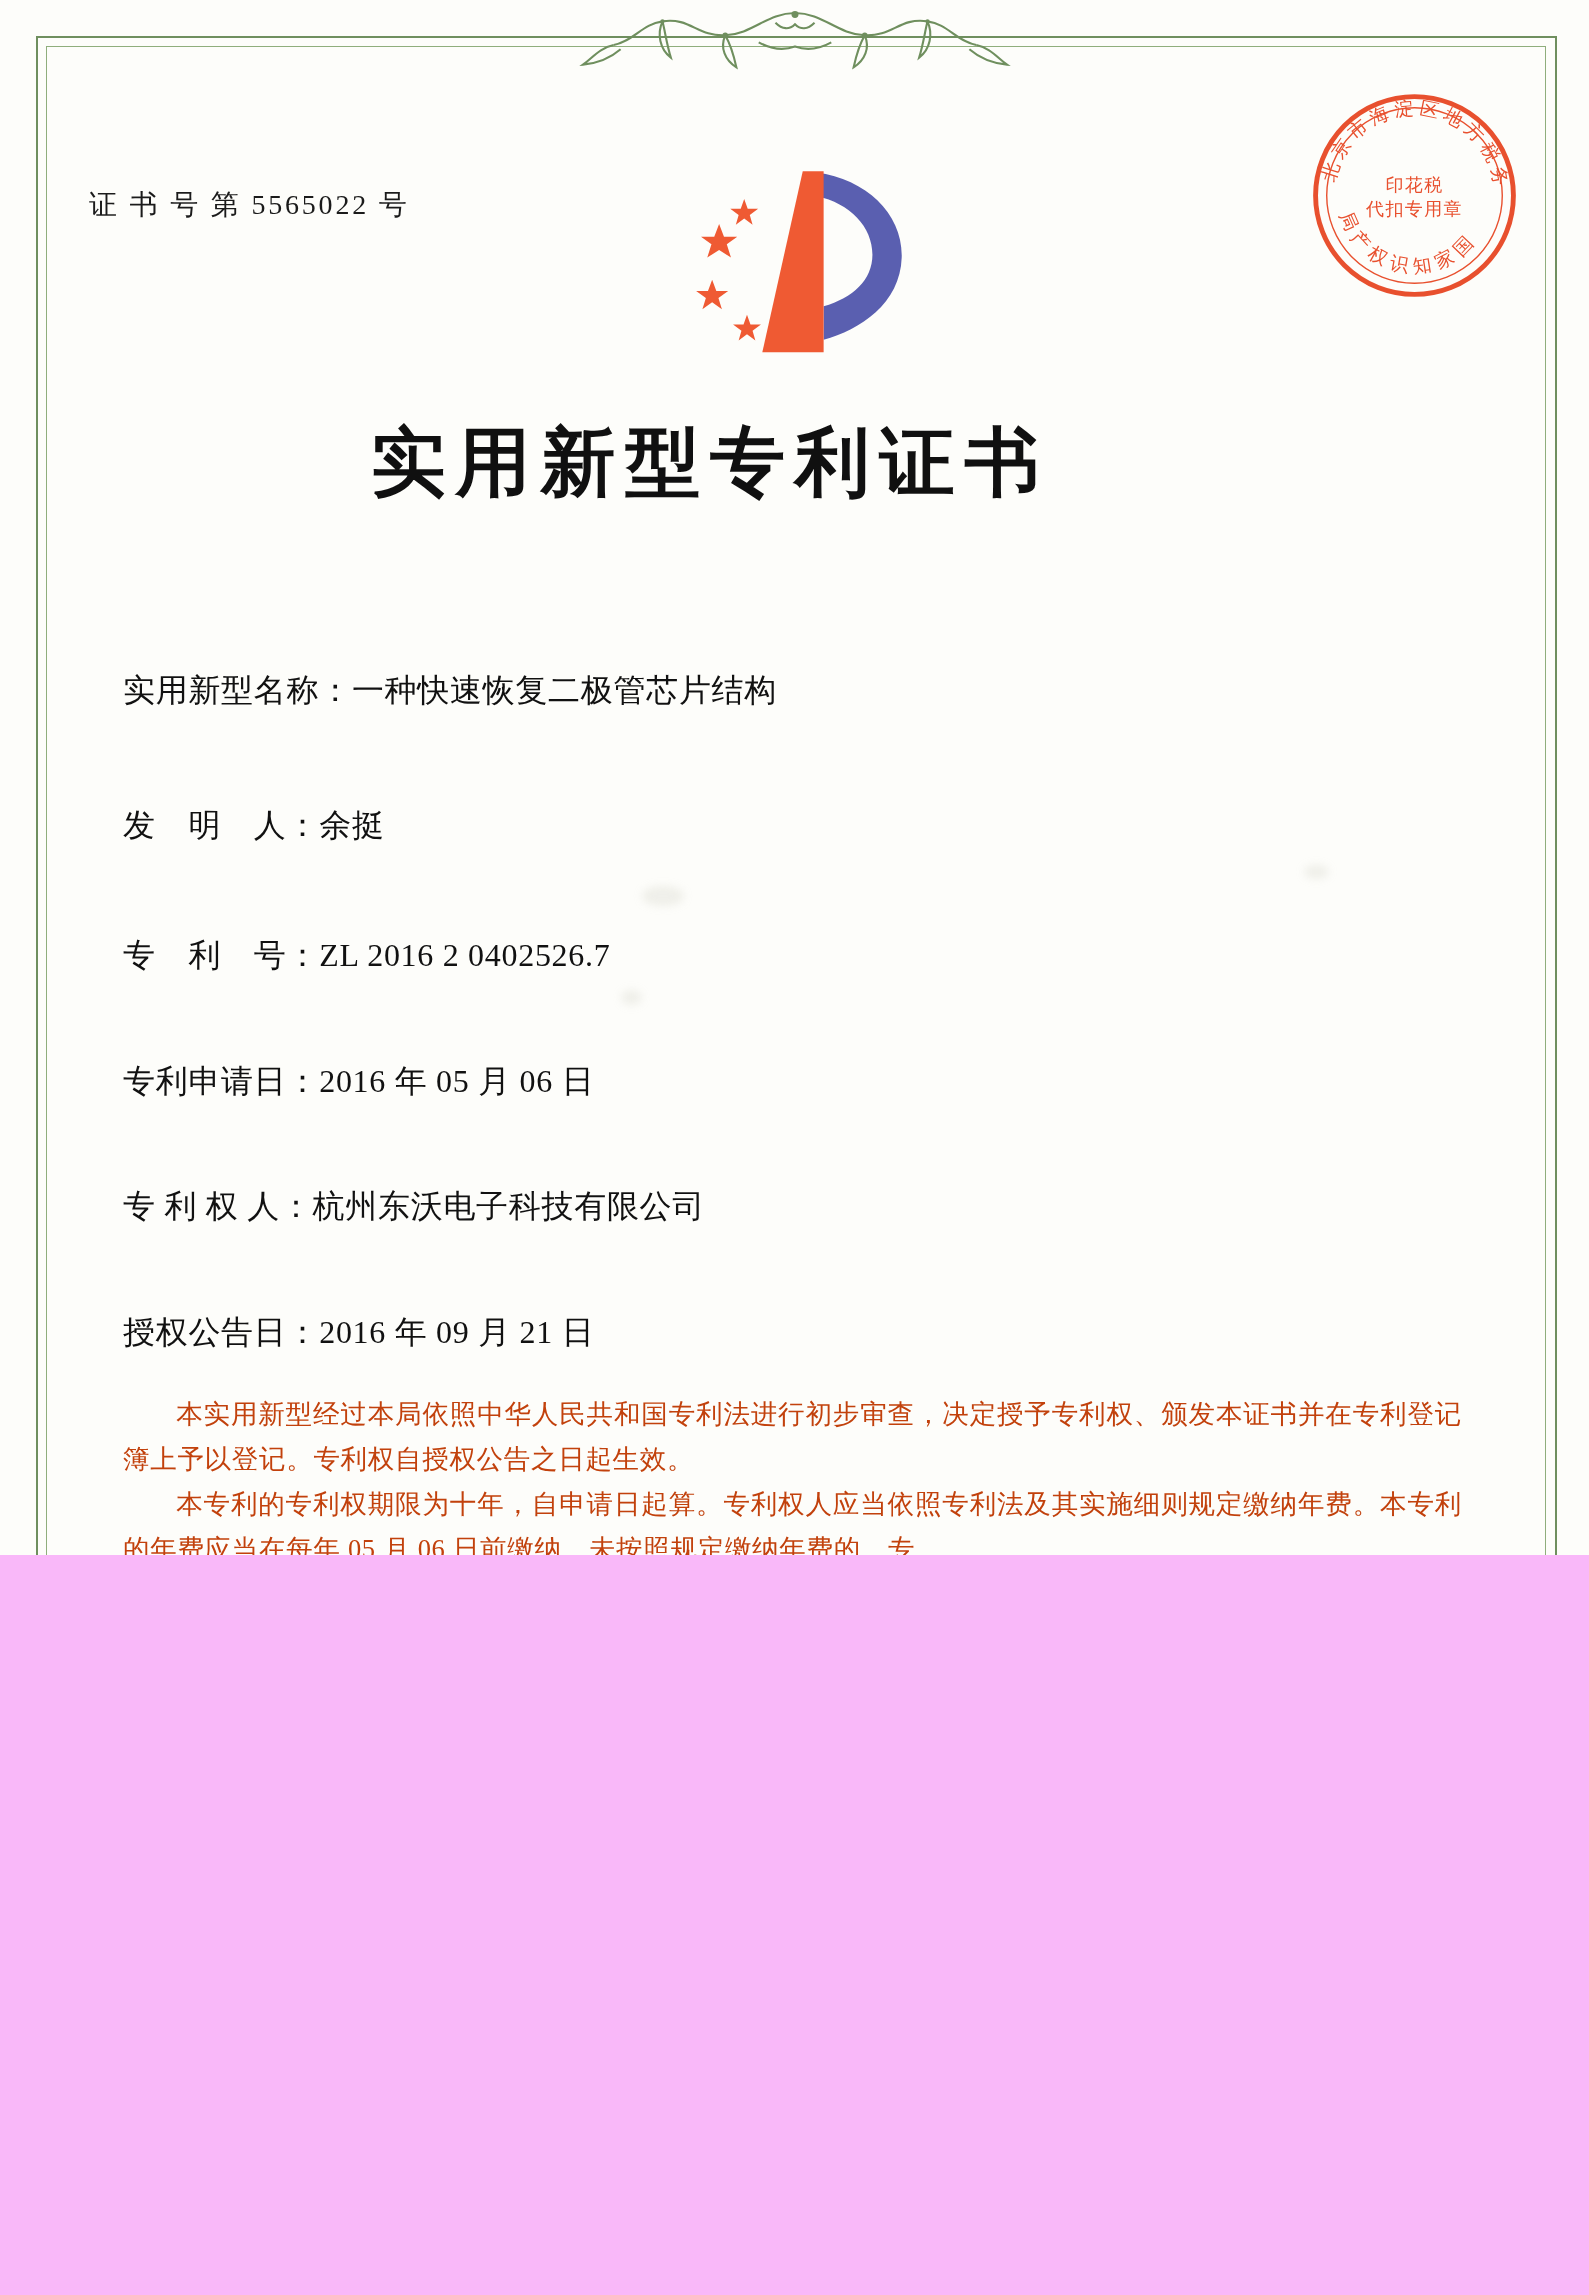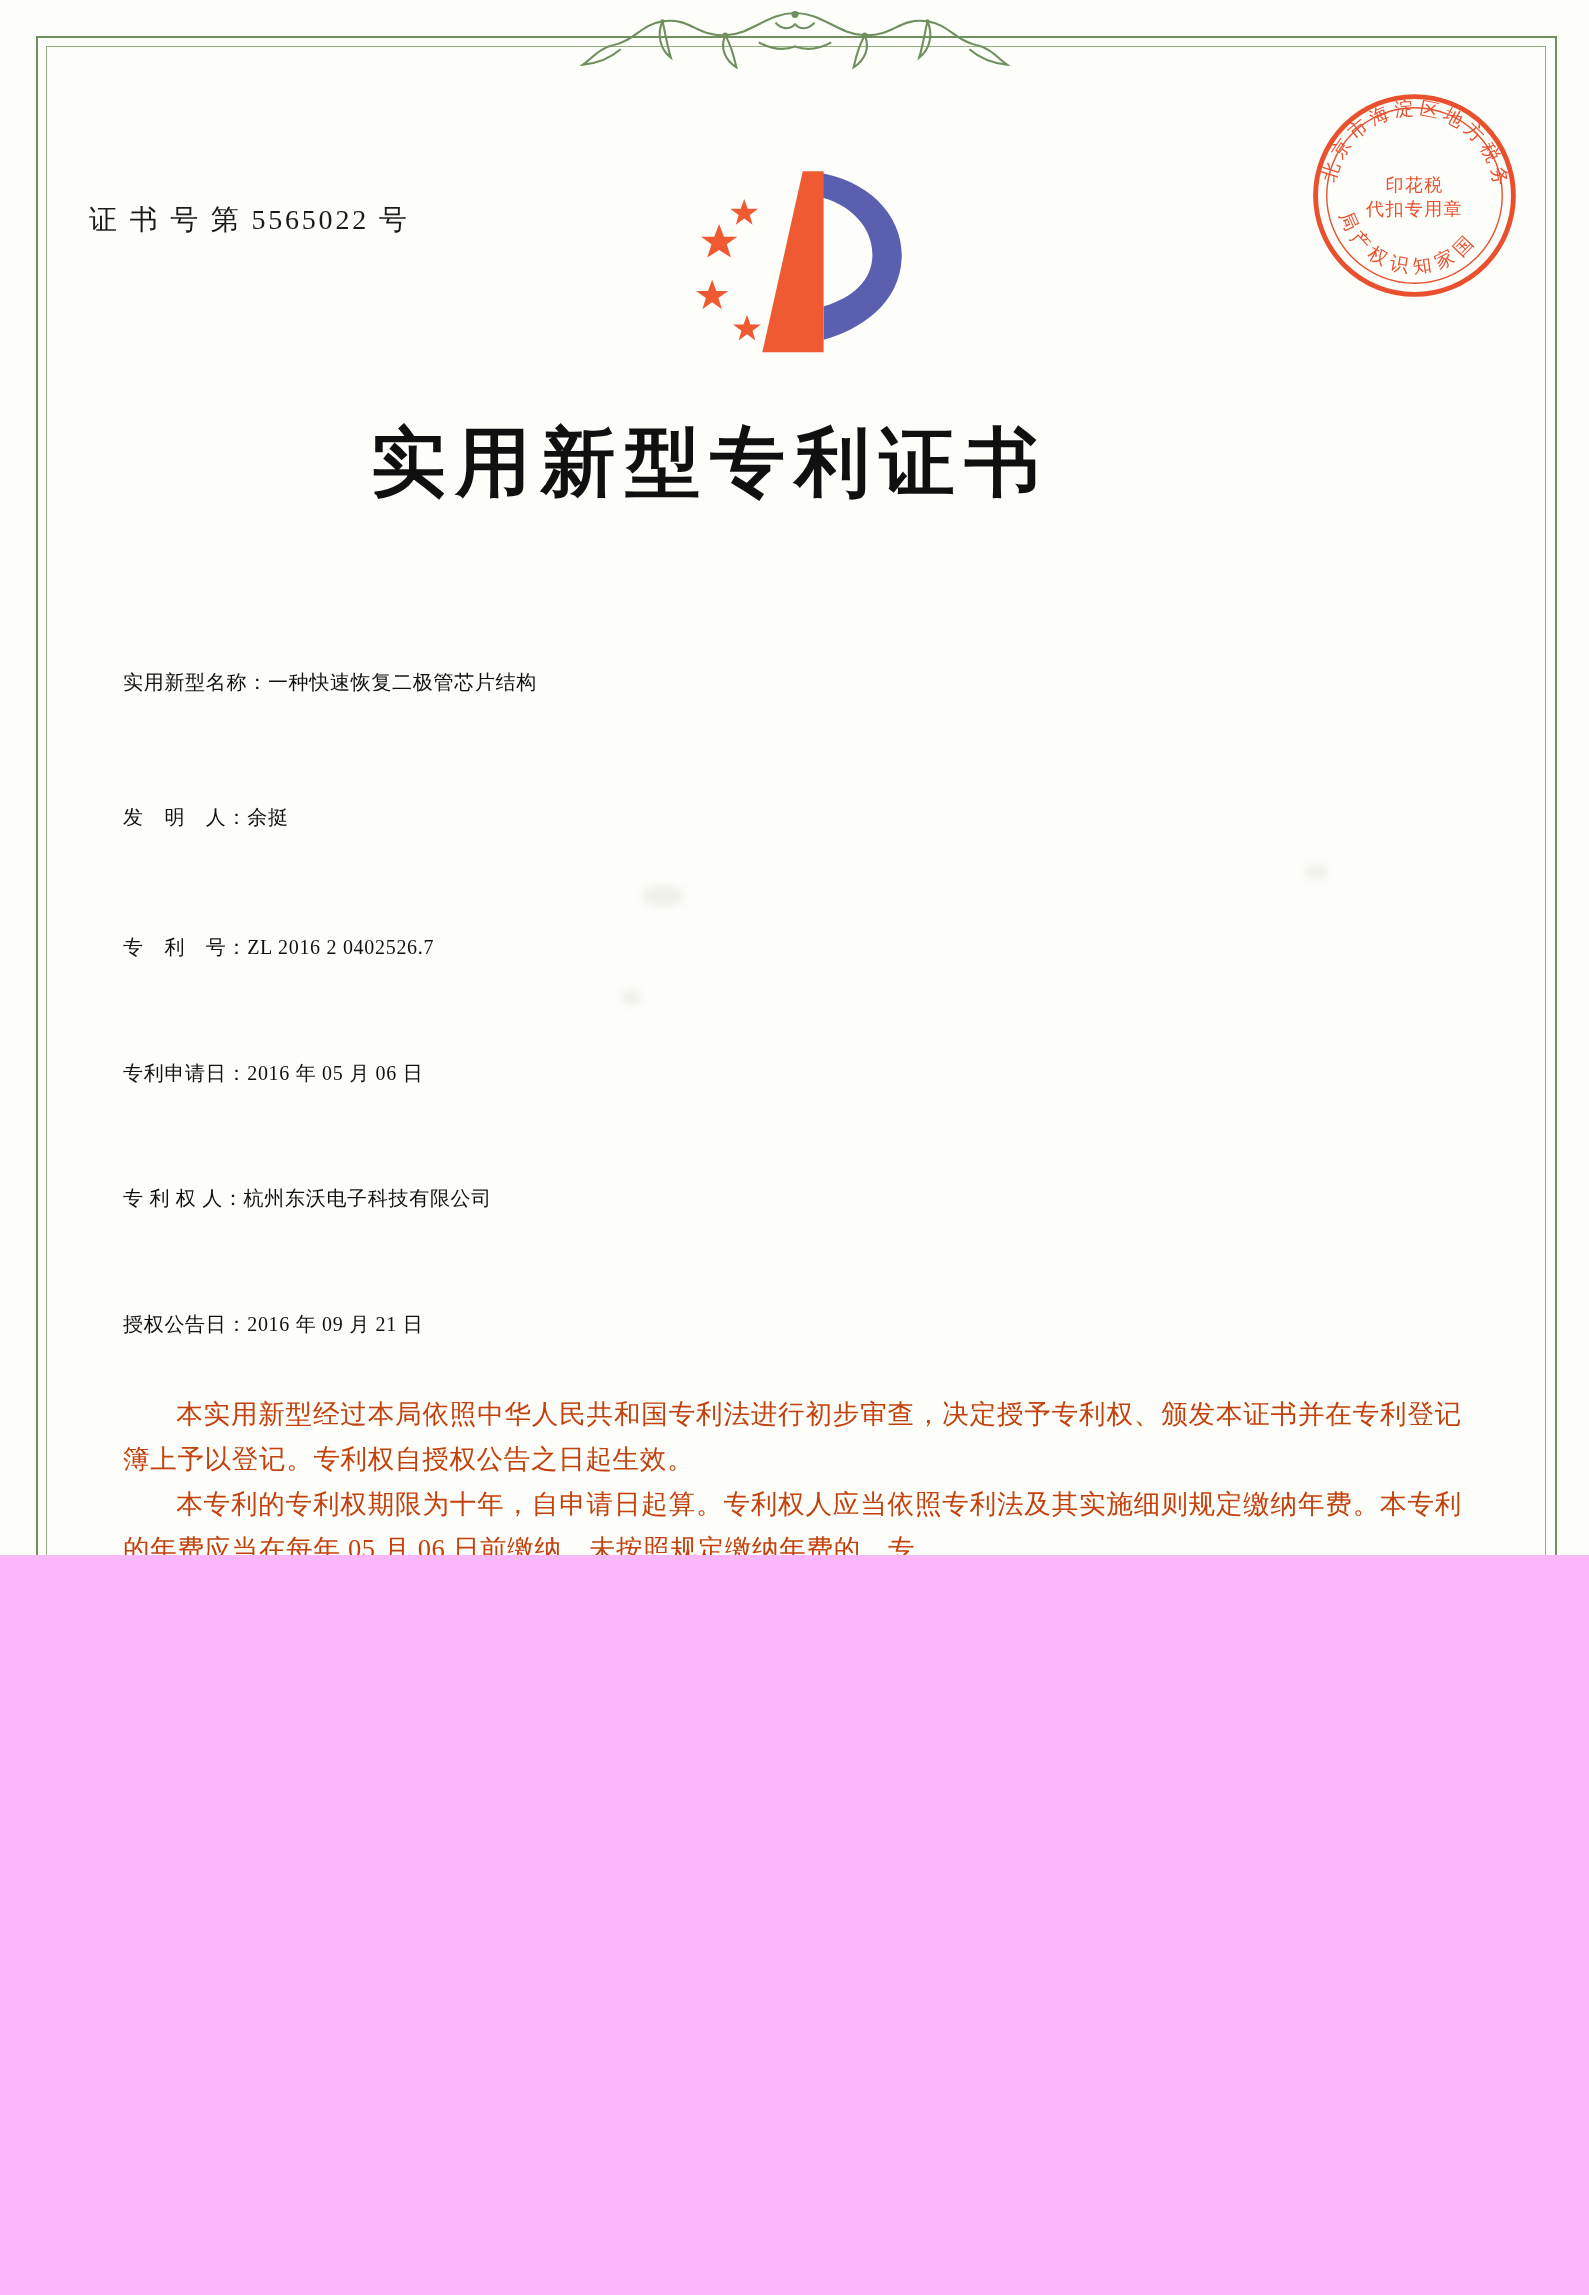--- a/index.html
+++ b/index.html
@@ -60,21 +60,21 @@
     top: 5.6px;
     width: 558px;
     height: 67px;
     z-index: 6;
   }
 
   
   .cert-number {
     position: absolute;
     left: 89px;
-    top: 201px;
+    top: 186px;
     font-size: 28px;
     letter-spacing: 2.8px;
     color: #1b1b1b;
     white-space: nowrap;
   }
 
   
   .emblem {
     position: absolute;
     left: 680px;
@@ -117,21 +117,21 @@
     font-weight: bold;
     letter-spacing: 9.8px;
     color: #101010;
     font-family: "DejaVu Serif", serif;
   }
 
   
   .field {
     position: absolute;
     left: 123px;
-    font-size: 20px;
+    font-size: 32px;
     color: #111111;
     white-space: nowrap;
     letter-spacing: 0.7px;
   }
   .field .lab-tight {
     letter-spacing: 0.7px;
   }
   .field .val {
     letter-spacing: 0.7px;
   }

